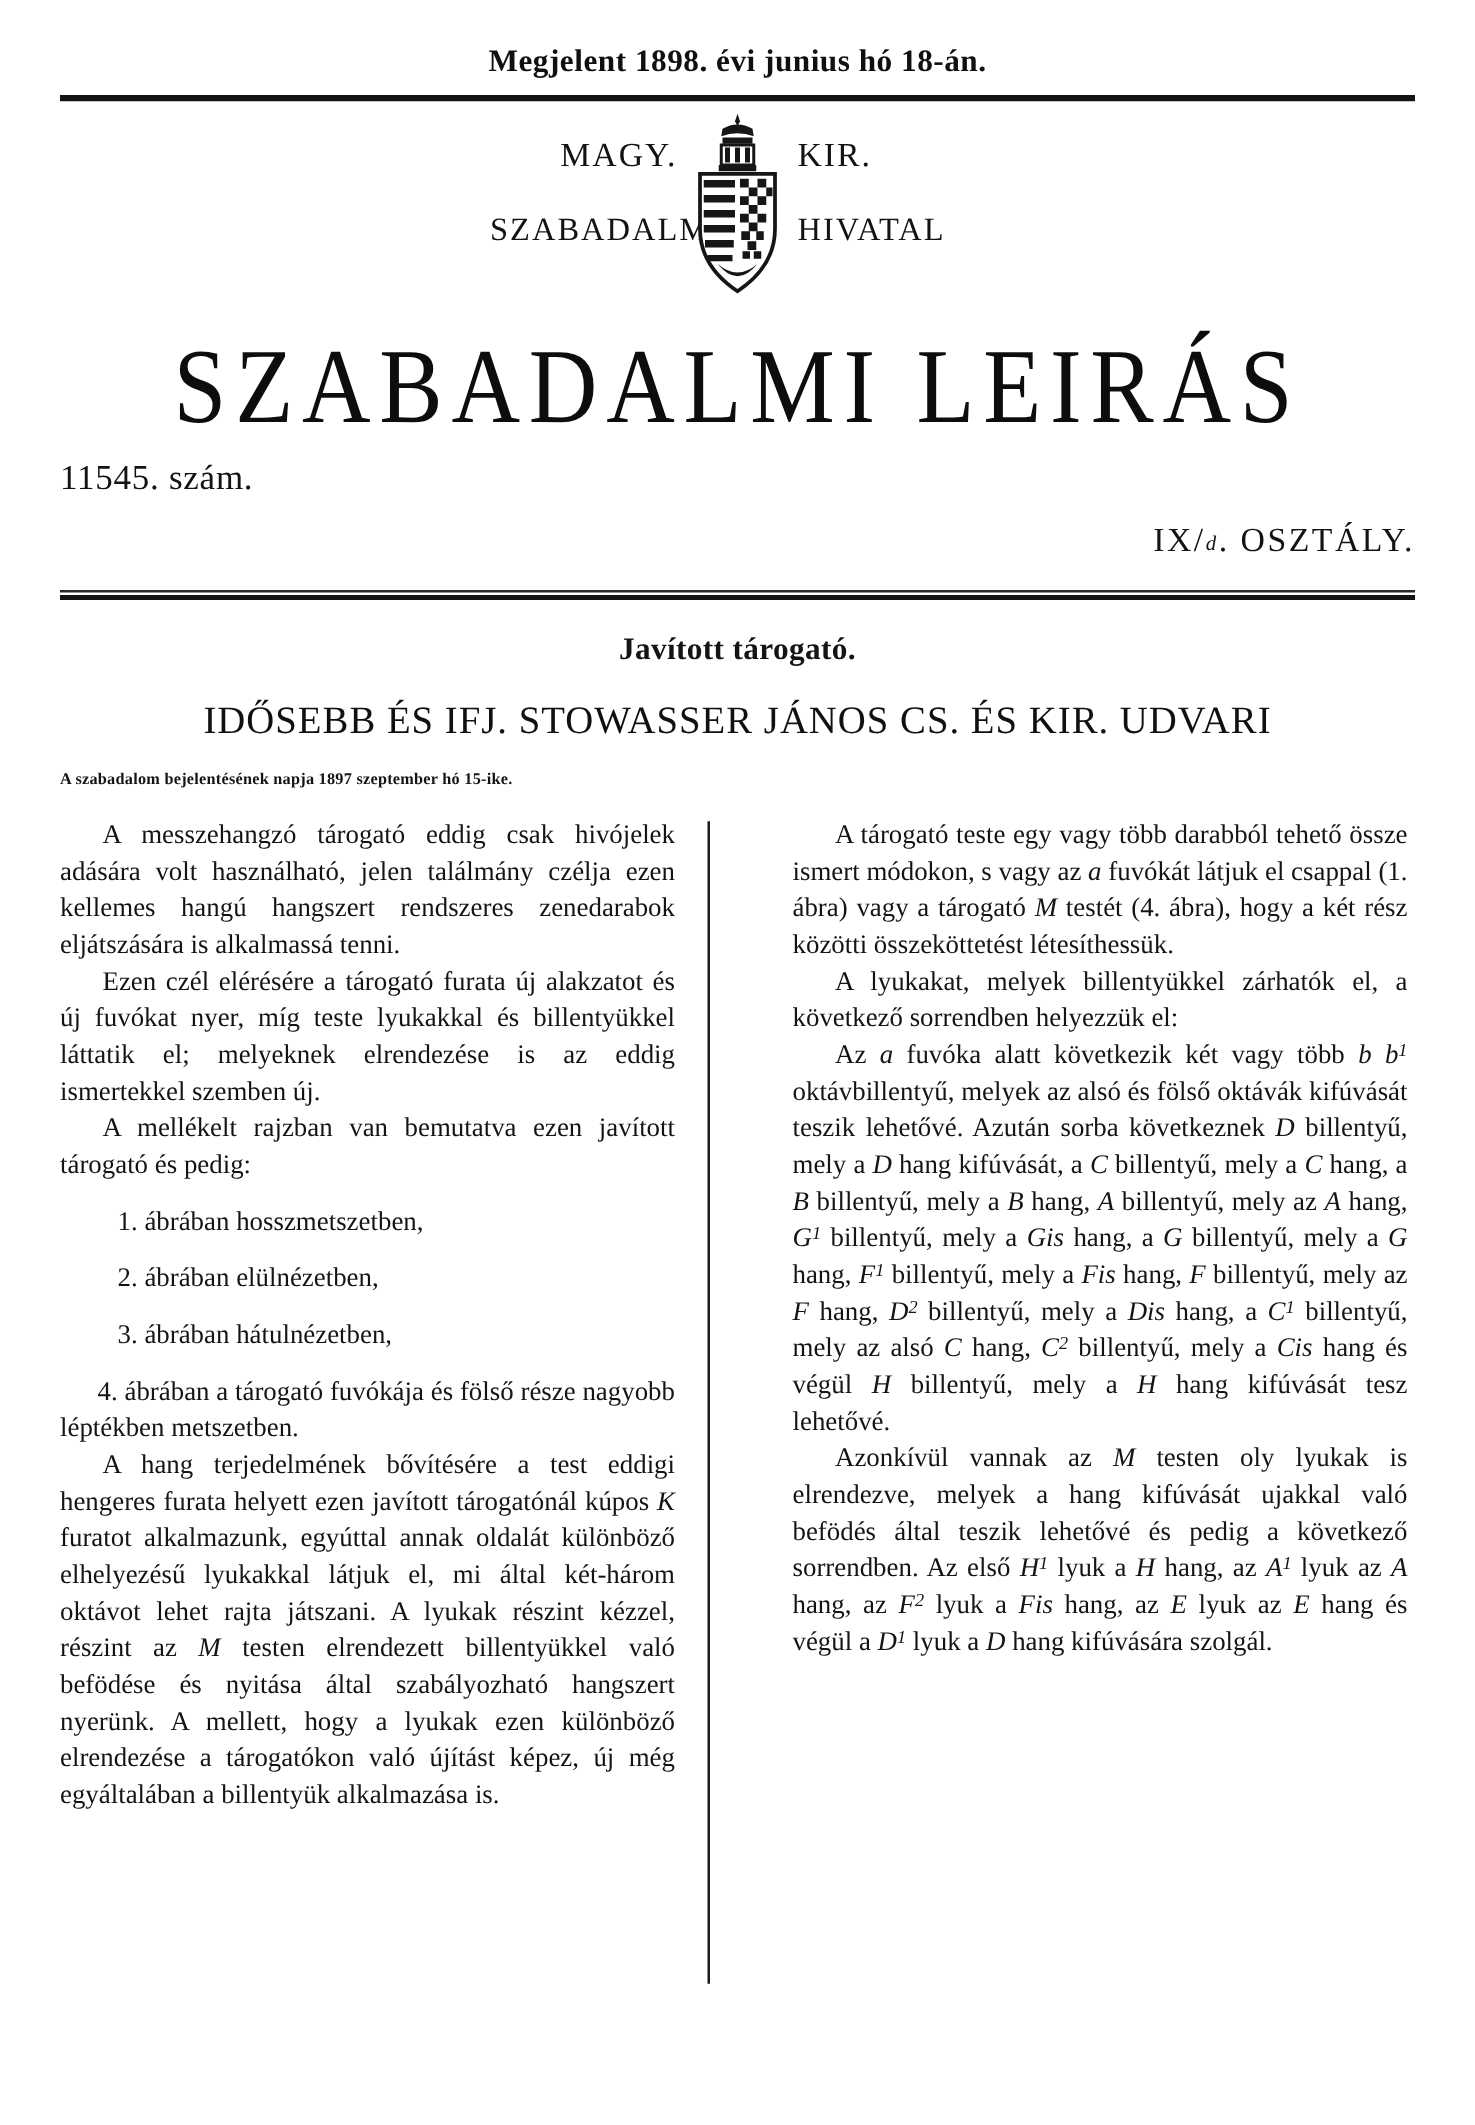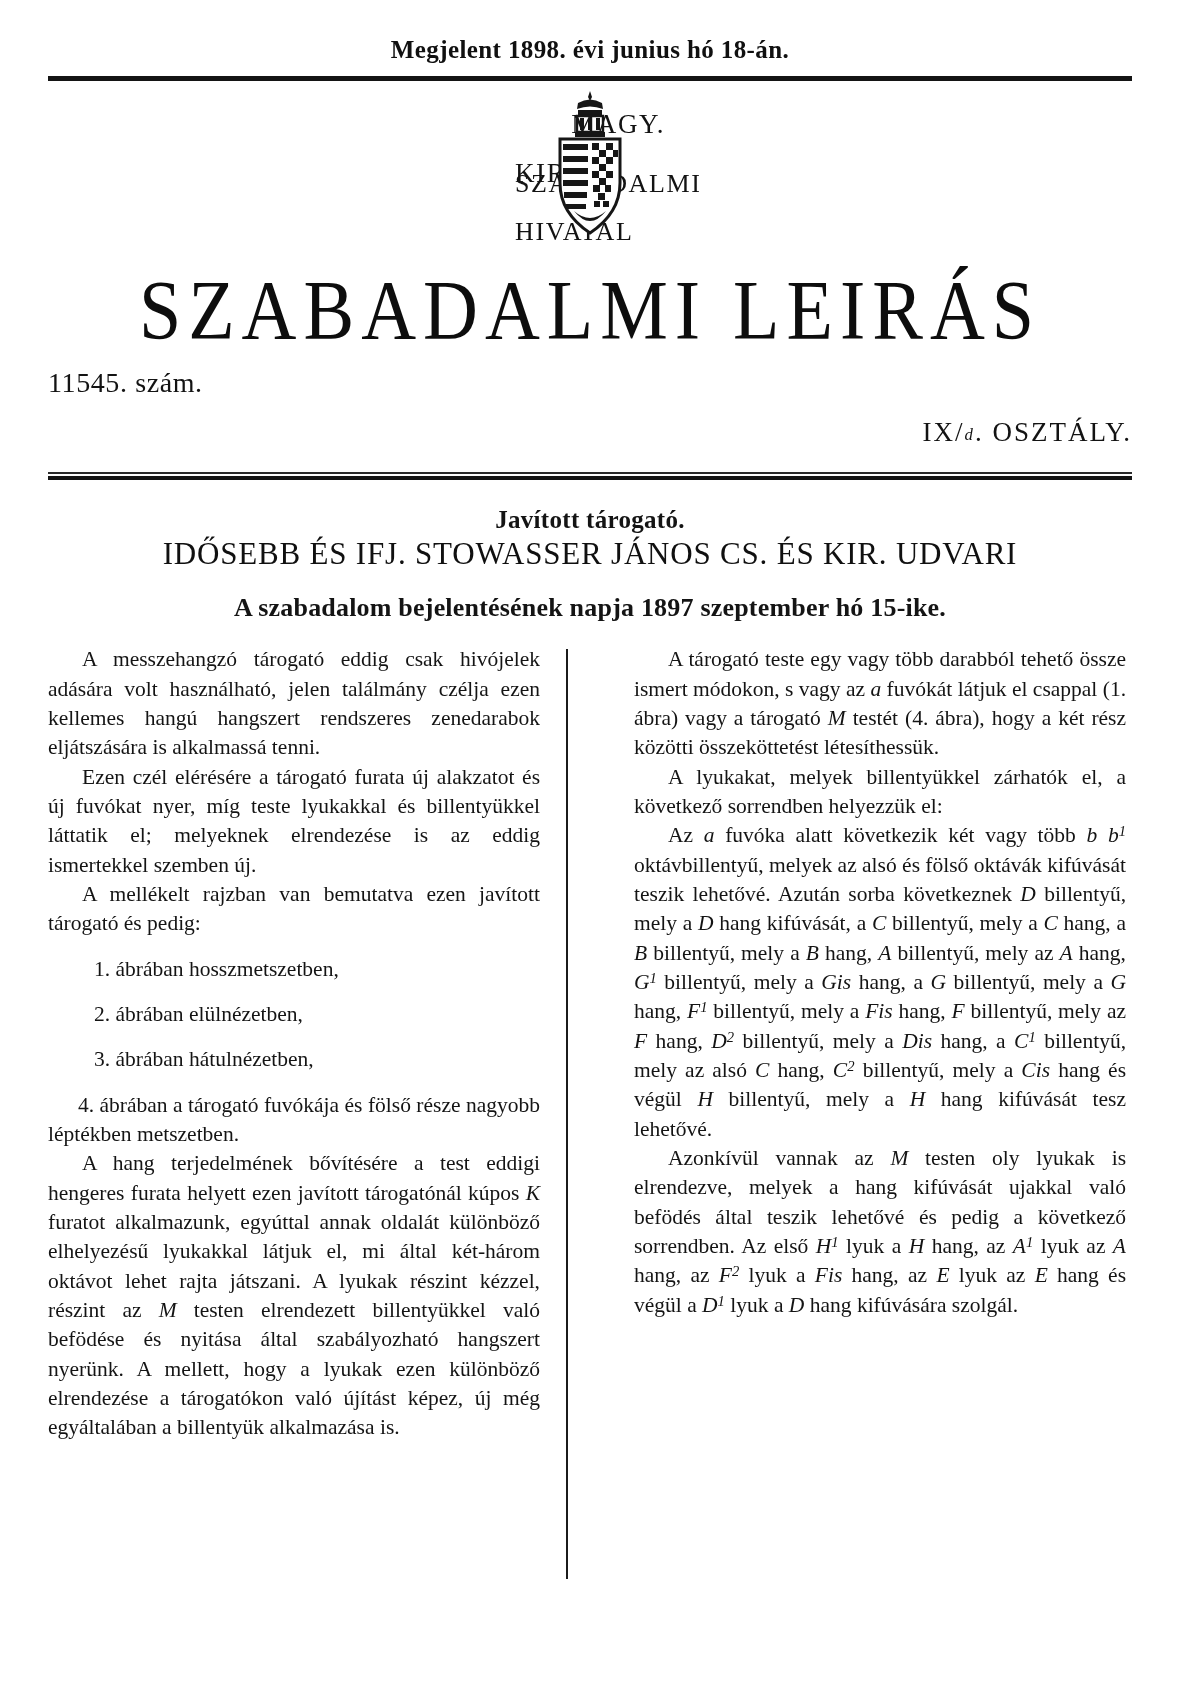--- a/index.html
+++ b/index.html
@@ -61,21 +61,20 @@
     margin-top: 26px;
   }
 
   .office-row {
     position: absolute;
     left: 0;
     right: 0;
     display: flex;
     justify-content: center;
     align-items: center;
-    flex-direction: column;
   }
   .office-row.top   { top: 2px; }
   .office-row.bottom{ top: 62px; }
 
   .office-word {
     font-size: 27px;
     letter-spacing: 1.6px;
     font-family: "Liberation Serif", "DejaVu Serif", serif;
     color: #131313;
     white-space: nowrap;
@@ -156,28 +155,28 @@
     font-weight: bold;
     font-size: 25px;
     margin-top: 26px;
     letter-spacing: 0.3px;
   }
 
   .applicant {
     text-align: center;
     font-size: 31px;
     line-height: 1.28;
+    margin-top: 22px;
     letter-spacing: 0.8px;
     color: #101010;
   }
 
   .filing-date {
-    text-align: center;
     font-weight: bold;
-    font-size: 26px;
+    font-size: 13px;
     margin-top: 20px;
     letter-spacing: 0.2px;
   }
 
   
   .columns {
     display: flex;
     margin-top: 22px;
     position: relative;
   }

